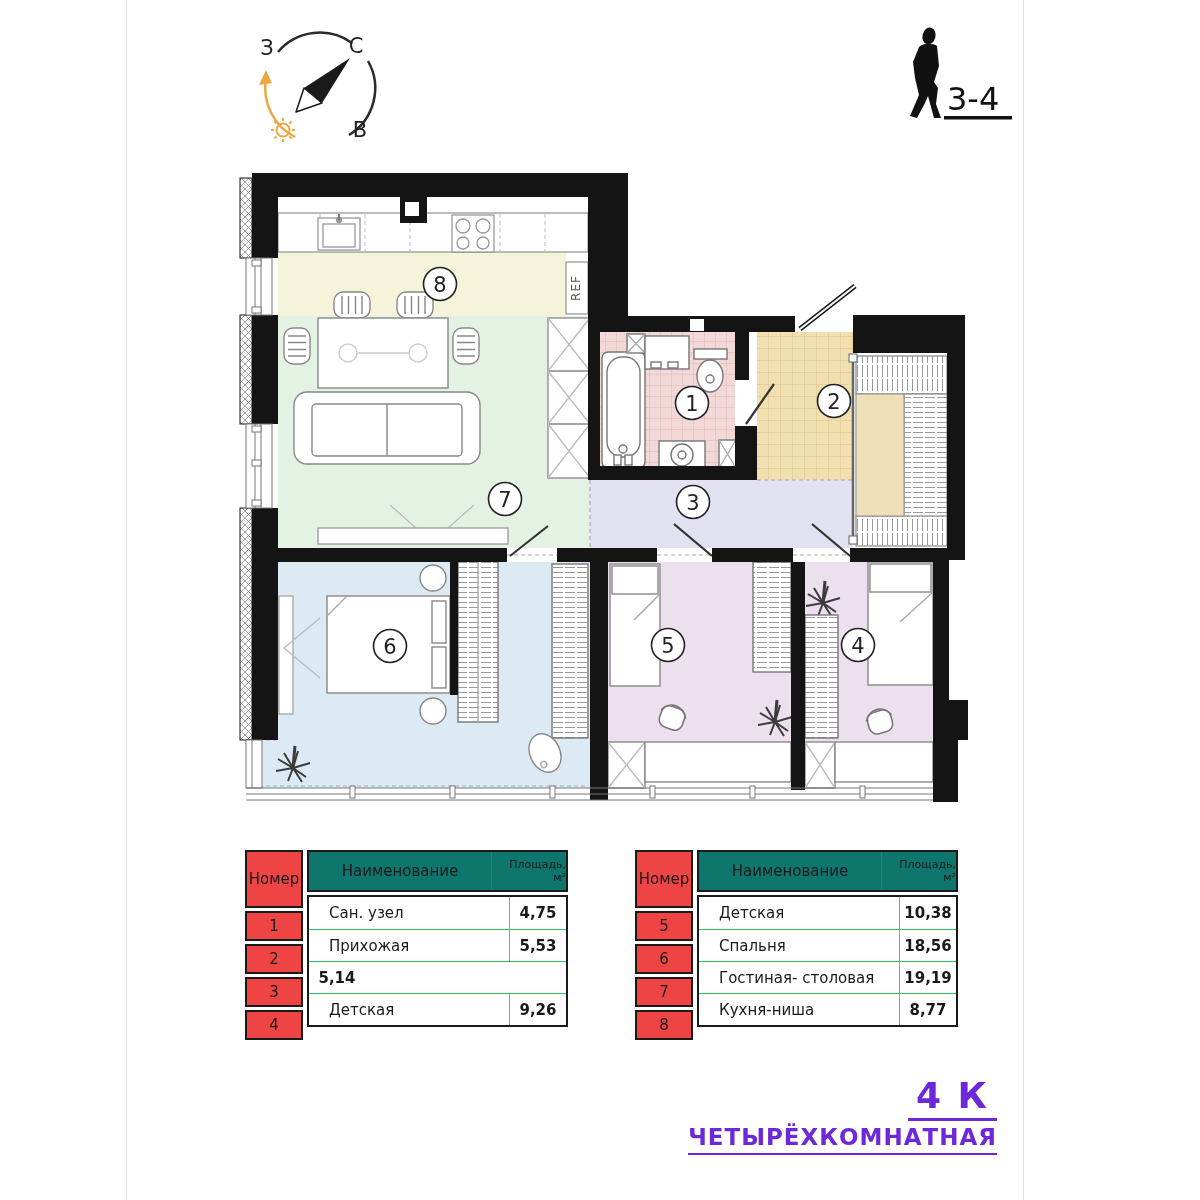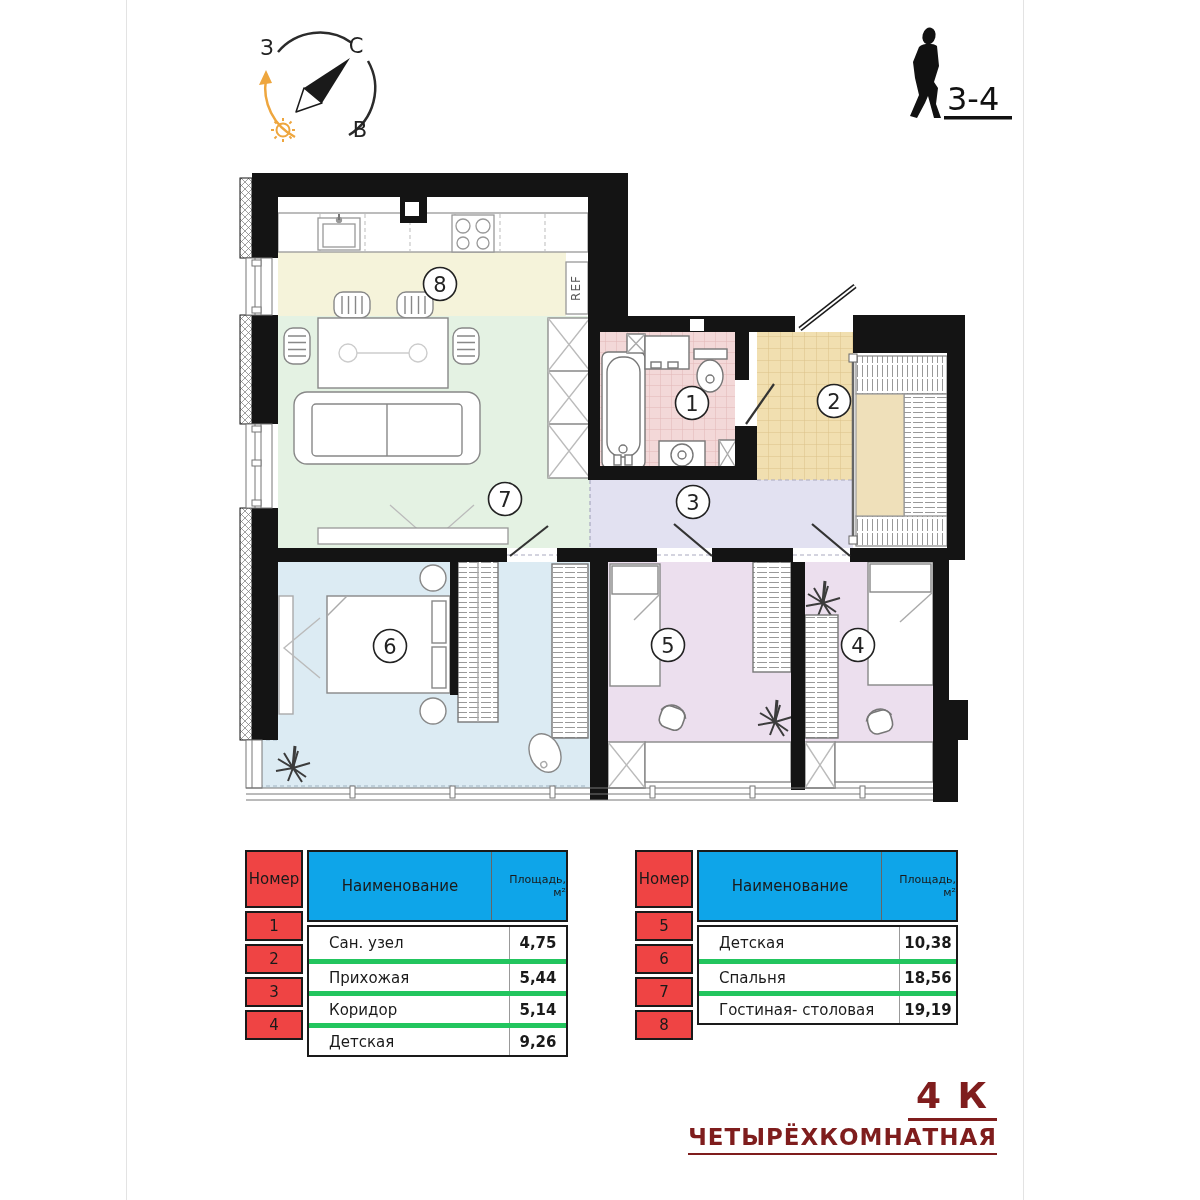--- a/index.html
+++ b/index.html
@@ -9,26 +9,26 @@
   #plan-svg{position:absolute;left:0;top:0;}
 
   
   .tbl{position:absolute;display:flex;gap:4px;}
   .tbl *{box-sizing:border-box;}
   .col-num{display:flex;flex-direction:column;gap:3px;width:58px;flex:none;}
   .cell{border:2.5px solid #1a1a1a;background:#ef4444;display:flex;align-items:center;justify-content:center;}
   .cell.hdr{height:58px;font-size:15px;}
   .cell.num{height:30px;font-size:15px;}
   .col-rest{width:261px;display:flex;flex-direction:column;gap:3px;}
-  .hdr-row{height:72px;border:2.5px solid #1a1a1a;display:flex;background:#0ea5e9;gap:16px;}
+  .hdr-row{height:42px;border:2.5px solid #1a1a1a;display:flex;background:#0f766e;gap:16px;}
   .hdr-name{flex:1;display:flex;align-items:center;justify-content:center;font-size:15px;border-right:1px solid #666;}
   .hdr-area{width:58px;display:flex;flex-direction:column;align-items:flex-end;justify-content:center;
             font-size:11px;line-height:1.2;}
   .tbody{border:2px solid #1a1a1a;display:flex;flex-direction:column;background:#fff;}
-  .trow{height:32px;display:flex;border-top:5px solid #22c55e;}
+  .trow{height:32px;display:flex;border-top:1px solid #22c55e;}
   .trow:first-child{border-top:none;}
   .trow .nm{flex:1;display:flex;align-items:center;padding-left:20px;font-size:15px;border-right:1px solid #999;}
   .trow .ar{width:56px;display:flex;align-items:center;justify-content:center;font-size:15px;font-weight:bold;}
 
   
   .apt-title{position:absolute;top:1078px;right:203px;text-align:right;}
   .apt-title .code{font-size:36px;font-weight:bold;letter-spacing:2px;line-height:1;}
   .apt-title .code span{display:inline-block;border-bottom:3px solid currentColor;padding:0 8px 4px 8px;}
   .apt-title .name{margin-top:5px;font-size:23px;font-weight:bold;letter-spacing:1px;line-height:1;}
   .apt-title .name span{display:inline-block;border-bottom:2.5px solid currentColor;padding-bottom:4px;}
@@ -413,24 +413,23 @@
           <span>м²</span>
         </div>
       </div>
       <div class="tbody">
         <div class="trow">
           <div class="nm">Сан. узел</div>
           <div class="ar">4,75</div>
         </div>
         <div class="trow">
           <div class="nm">Прихожая</div>
-          <div class="ar">5,44</div>
-        </div>
-        <div class="trow">
-          <div class="nm">Коридор</div>
+          <div class="ar">5,53</div>
+        </div>
+        <div class="trow">
           <div class="ar">5,14</div>
         </div>
         <div class="trow">
           <div class="nm">Детская</div>
           <div class="ar">9,26</div>
         </div>
       </div>
     </div>
   </div>
 
@@ -456,21 +455,25 @@
           <div class="ar">10,38</div>
         </div>
         <div class="trow">
           <div class="nm">Спальня</div>
           <div class="ar">18,56</div>
         </div>
         <div class="trow">
           <div class="nm">Гостиная- столовая</div>
           <div class="ar">19,19</div>
         </div>
+        <div class="trow">
+          <div class="nm">Кухня-ниша</div>
+          <div class="ar">8,77</div>
+        </div>
       </div>
     </div>
   </div>
 
-  <div class="apt-title" style="color: #7f1d1d;">
+  <div class="apt-title" style="color: #6d28d9;">
     <div class="code"><span>4 К</span></div>
     <div class="name"><span>ЧЕТЫРЁХКОМНАТНАЯ</span></div>
   </div>
 </div>
 
 </body></html>

